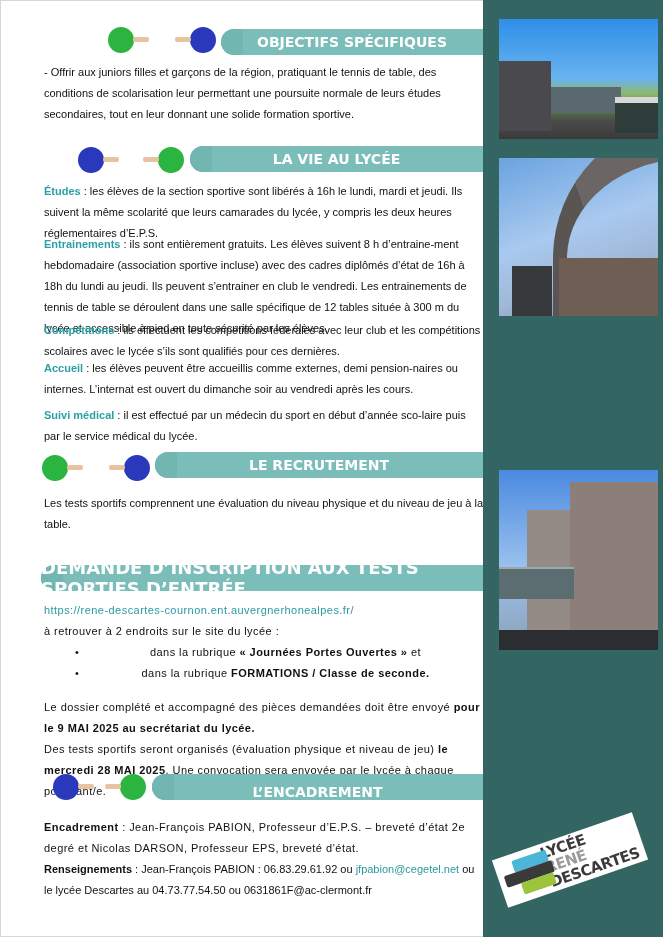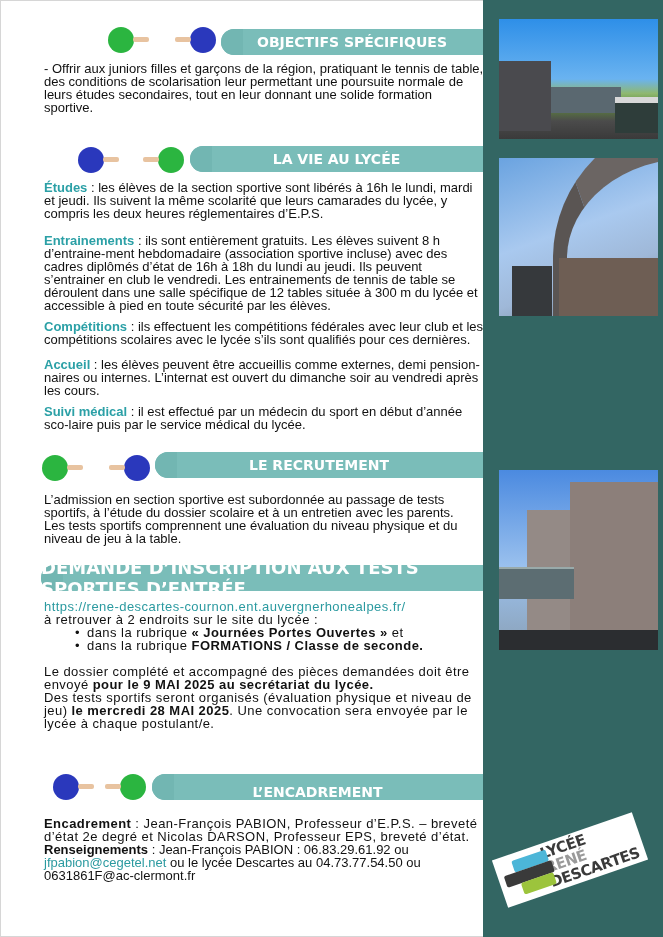--- a/index.html
+++ b/index.html
@@ -33,27 +33,27 @@
   .heading-bar span { position: relative; }
 
   .paddle { position: absolute; width: 44px; height: 26px; }
   .paddle .head { position: absolute; top: 0; width: 26px; height: 26px; border-radius: 50%; }
   .paddle .handle { position: absolute; top: 10px; width: 16px; height: 5px; background: #e8c3a0; border-radius: 2px; }
   .paddle.right .head { left: 0; } .paddle.right .handle { left: 25px; }
   .paddle.left .head { right: 0; } .paddle.left .handle { right: 25px; }
   .green .head { background: #2bb540; }
   .blue .head { background: #2a38bc; }
 
-  .text { position: absolute; left: 44px; width: 440px; font-size: 13px; line-height: 13px; color: #111; }
+  .text { position: absolute; left: 44px; width: 440px; font-size: 11px; line-height: 21px; color: #111; }
   .text p { margin: 0; }
   .kw { color: #2ba0a6; font-weight: bold; }
   .mono { font-family: "Liberation Sans", sans-serif; letter-spacing: 0.45px; }
   .link { color: #2b9aa0; }
   .mail { color: #2b9aa0; }
-  ul.bul { margin: 0; padding-left: 43px; }
+  ul.bul { margin: 0; padding-left: 43px; text-align: center; }
   ul.bul li { list-style: none; position: relative; }
   ul.bul li::before { content: "•"; position: absolute; left: -12px; }
   b { font-weight: bold; }
 </style>
 </head>
 <body>
 
 <div class="page-border"></div>
 
 <div class="sidebar">
@@ -137,21 +137,20 @@
   </div>
 <div class="paddle left blue" style="left:106px; top:455px;">
     <div class="head"></div>
     <div class="handle"></div>
   </div>
 <div class="heading-bar" style="left:155px; top:452px; width:328px;">
     <div class="shade"></div>
     <span>LE RECRUTEMENT</span>
   </div>
 <div class="text" style="top:493px;">
-  <p>L’admission en section sportive est subordonnée au passage de tests sportifs, à l’étude du dossier scolaire et à un entretien avec les parents.</p>
   <p>Les tests sportifs comprennent une évaluation du niveau physique et du niveau de jeu à la table.</p>
 </div>
 
 <div class="heading-bar" style="left:41px; top:565px; width:442px; font-size:18px;">
     <div class="shade"></div>
     <span>DEMANDE D’INSCRIPTION AUX TESTS SPORTIFS D’ENTRÉE</span>
   </div>
 <div class="text mono" style="top:600px; width:440px;">
   <p><a class="link">https://rene-descartes-cournon.ent.auvergnerhonealpes.fr/</a></p>
   <p>à retrouver à 2 endroits sur le site du lycée :</p>

